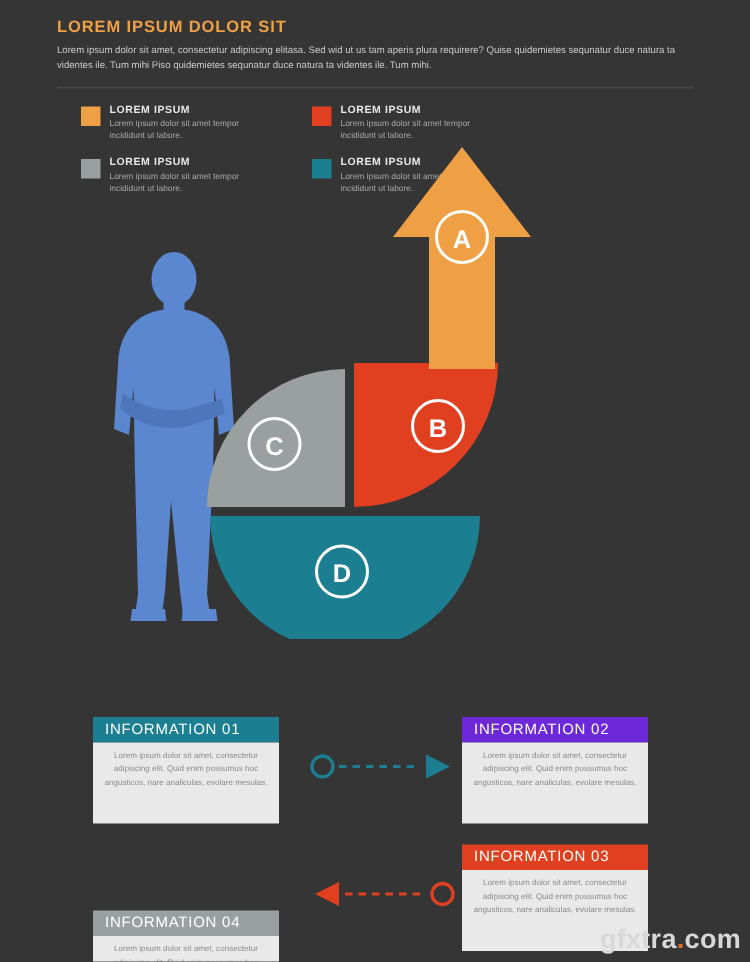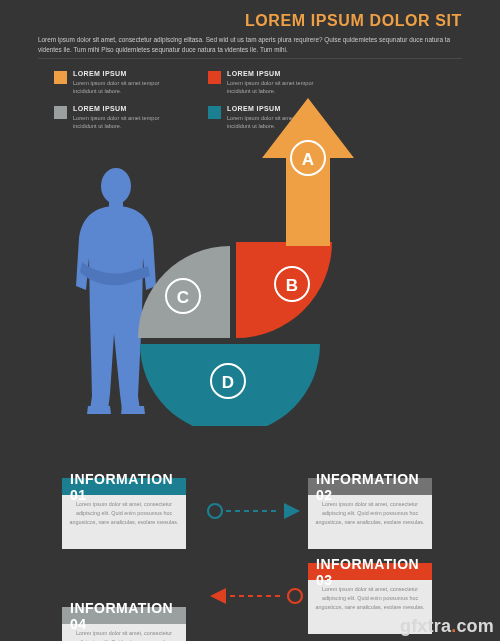--- a/index.html
+++ b/index.html
@@ -17,26 +17,25 @@
   }
 
   
   .header {
     position: absolute;
     left: 38px;
     top: 12px;
     width: 424px;
   }
   .header-title {
-    font-size: 16px;
+    font-size: 11px;
     font-weight: bold;
     letter-spacing: 0.6px;
     color: #f0a044;
     margin: 0 0 5px 0;
-    text-align: right;
   }
   .header-body {
     font-size: 6.4px;
     line-height: 1.55;
     color: #c9c9c9;
     margin: 0;
     width: 420px;
   }
   .header-rule {
     position: absolute;
@@ -120,22 +119,22 @@
     width: 124px;
   }
   .infobox-header {
     height: 17px;
     display: flex;
     align-items: center;
     padding-left: 8px;
     box-sizing: border-box;
   }
   .infobox-header span {
-    font-size: 14px;
-    font-weight: bold;
+    font-size: 10px;
+    font-weight: normal;
     letter-spacing: 0.5px;
     color: #ffffff;
   }
   .infobox-body {
     background: #e9e9e9;
     height: 54px;
     box-sizing: border-box;
     padding: 5px 7px 0 7px;
   }
   .infobox-body p {
@@ -281,21 +280,21 @@
 <div class="infobox box1">
   <div class="infobox-header" style="background:#1b7f91">
     <span>INFORMATION 01</span>
   </div>
   <div class="infobox-body">
     <p>Lorem ipsum dolor sit amet, consectetur adipiscing elit. Quid enim possumus hoc angusticos, nare analiculas, evolare mesulas.</p>
   </div>
 </div>
 
 <div class="infobox box2">
-  <div class="infobox-header" style="background:#737373">
+  <div class="infobox-header" style="background:#6d28d9">
     <span>INFORMATION 02</span>
   </div>
   <div class="infobox-body">
     <p>Lorem ipsum dolor sit amet, consectetur adipiscing elit. Quid enim possumus hoc angusticos, nare analiculas, evolare mesulas.</p>
   </div>
 </div>
 
 <div class="infobox box4">
   <div class="infobox-header" style="background:#9aa0a0">
     <span>INFORMATION 04</span>

